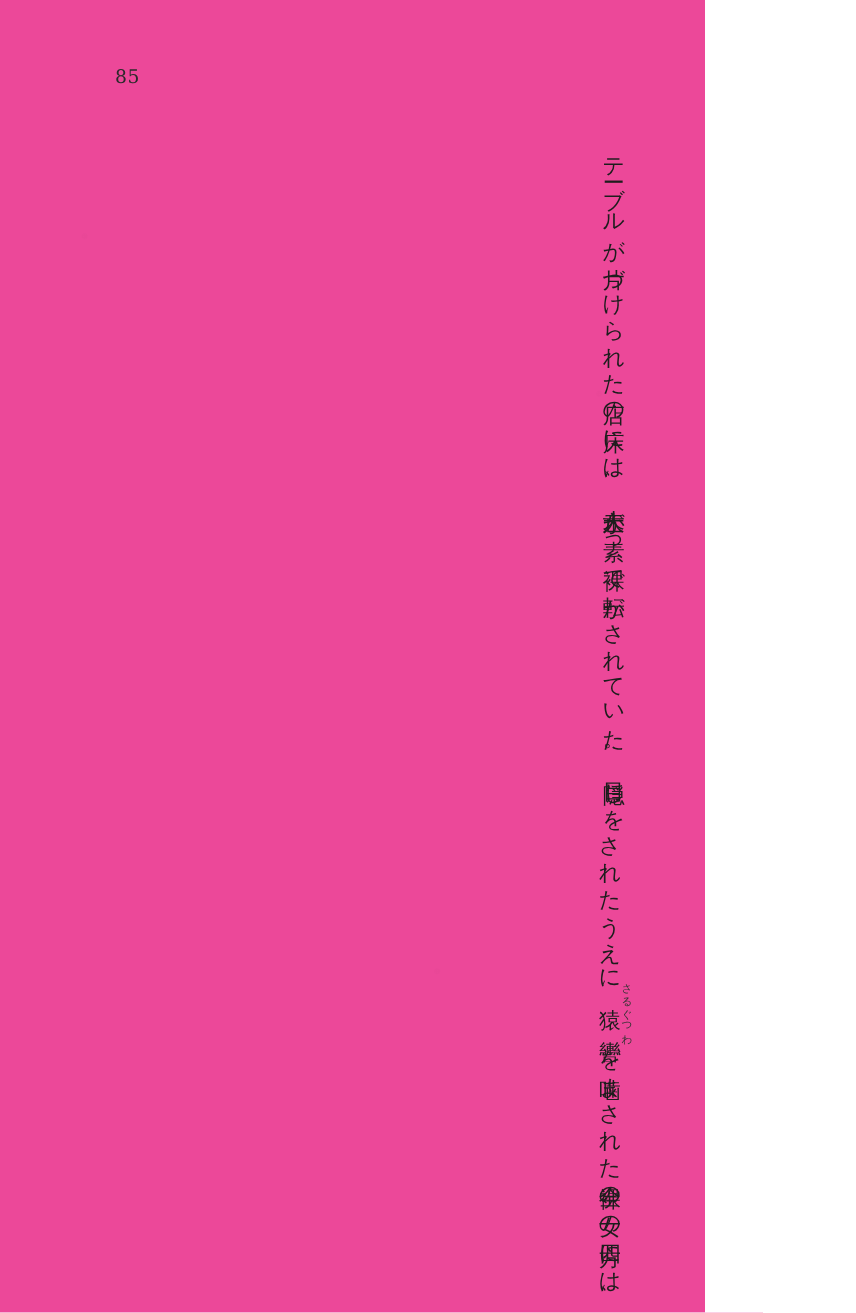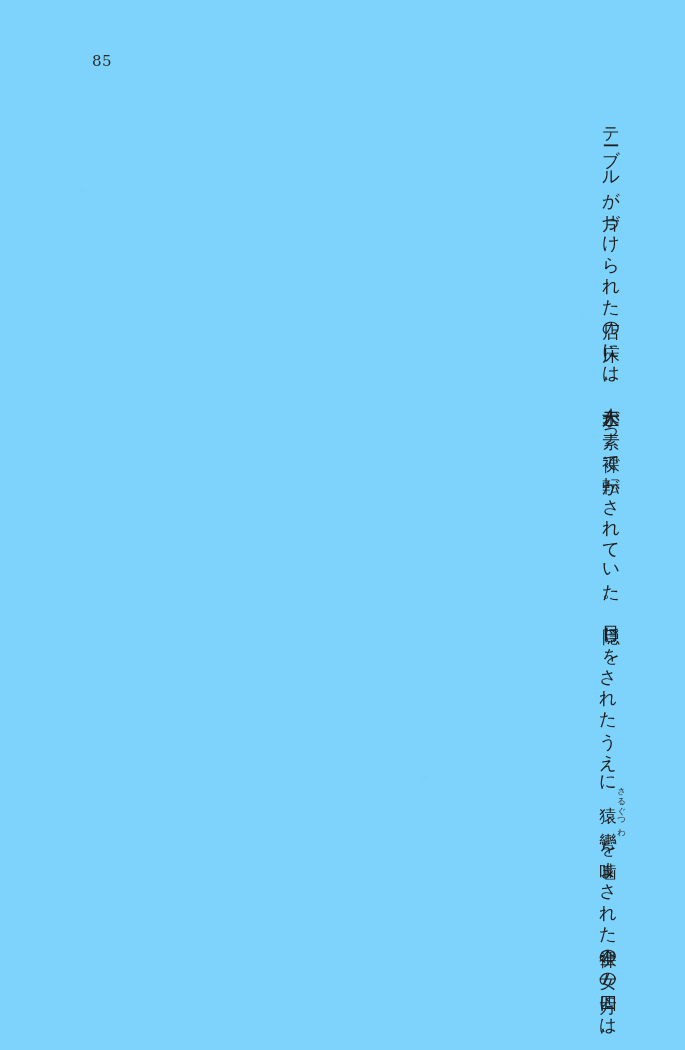--- a/index.html
+++ b/index.html
@@ -8,23 +8,23 @@
     background: #ffffff;
   }
   body {
     width: 685px;
     height: 1050px;
     overflow: hidden;
     font-family: "DejaVu Serif", "Liberation Serif", serif;
   }
   .page {
     position: relative;
-    width: 685px;
+    width: 564px;
     height: 1050px;
-    background: #7dd3fc;
+    background: #ec4899;
     box-sizing: border-box;
   }
   .page-number {
     position: absolute;
     top: 52px;
     left: 92px;
     font-size: 15px;
     color: #2a2a2a;
     letter-spacing: 0.5px;
   }

